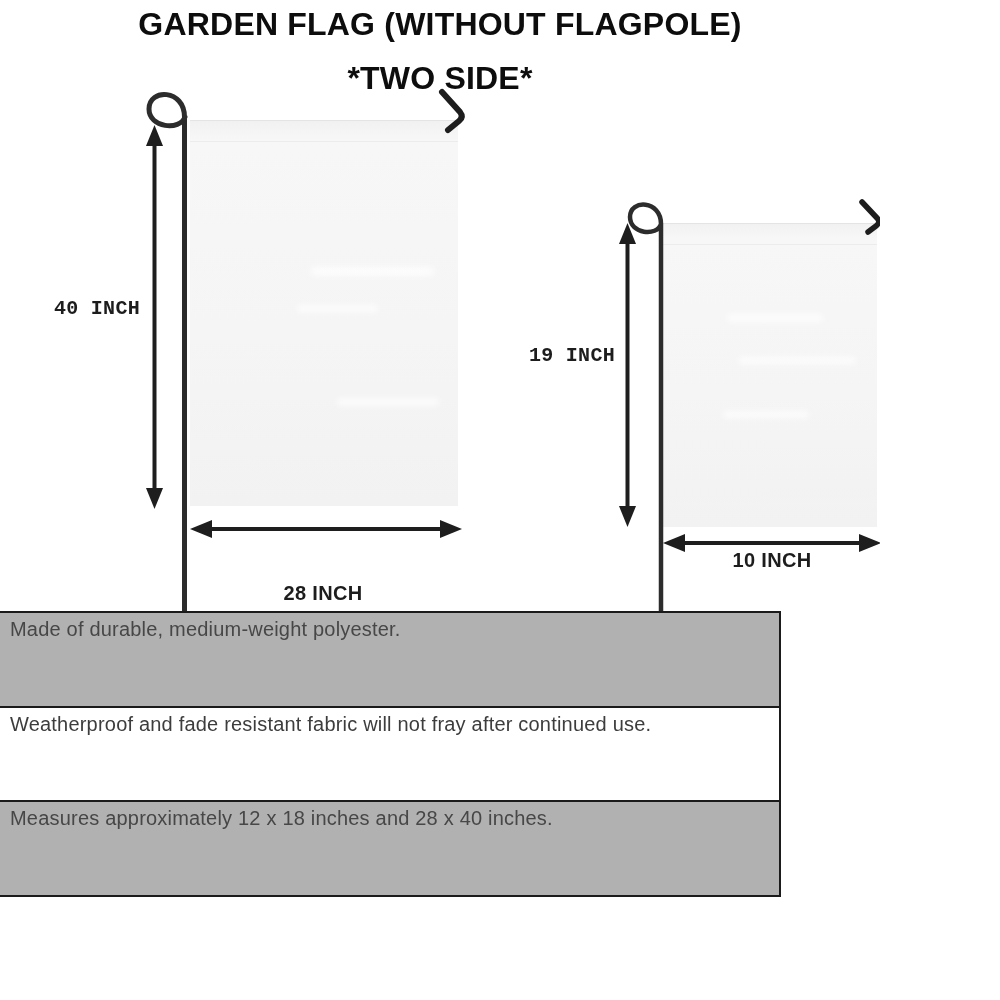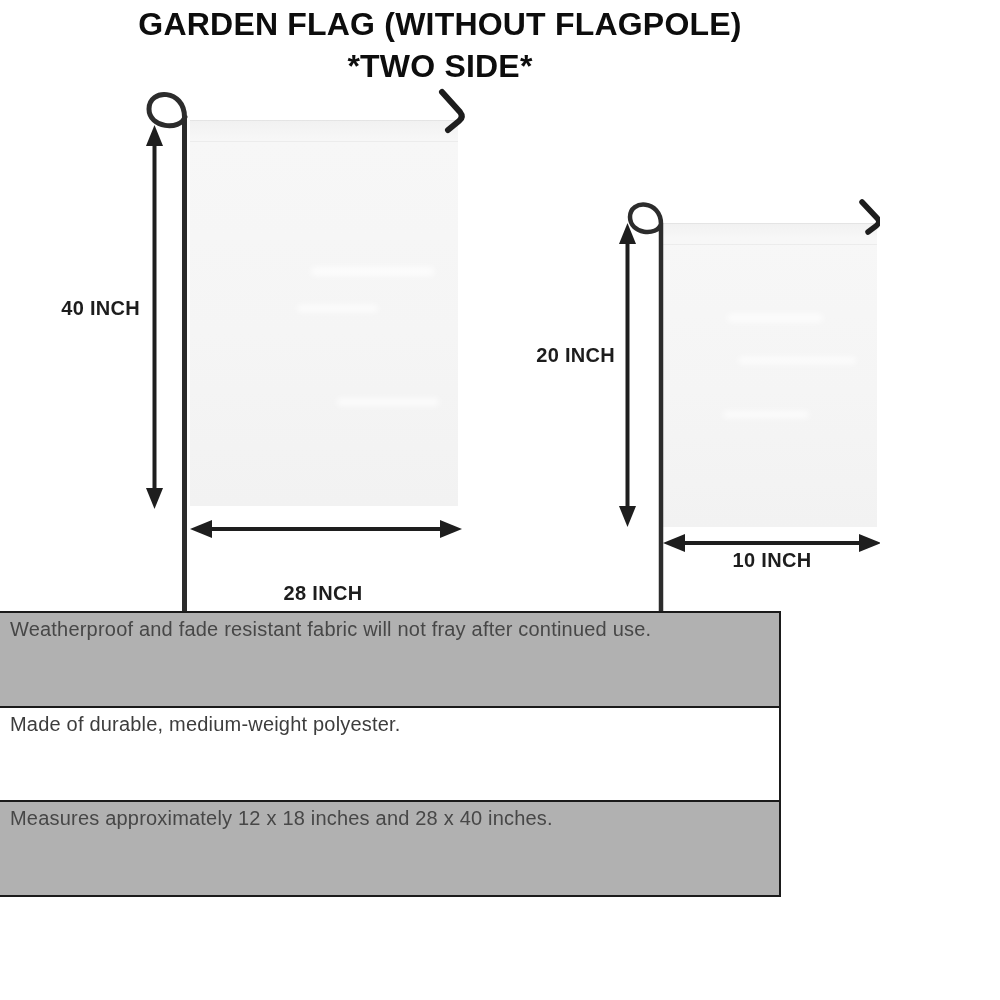--- a/index.html
+++ b/index.html
@@ -6,41 +6,41 @@
   .stage{
     position:relative;width:880px;height:1000px;background:#ffffff;overflow:hidden;
     font-family:"Liberation Sans","DejaVu Sans",sans-serif;
   }
   
   .title-block{position:absolute;top:6px;left:0;width:100%;text-align:center;}
   .title-line1{
     font-size:32px;font-weight:800;letter-spacing:0.2px;color:#0d0d0d;line-height:37px;margin:0;
   }
   .title-line2{
-    font-size:32px;font-weight:800;letter-spacing:0.2px;color:#0d0d0d;line-height:36px;margin:5px;
+    font-size:32px;font-weight:800;letter-spacing:0.2px;color:#0d0d0d;line-height:36px;margin:17px;
   }
   
   .flag-canvas{
     position:absolute;
     background:linear-gradient(180deg,#f1f1f1 0%,#f7f7f7 5%,#f5f5f5 55%,#f2f2f2 100%);
     box-shadow:inset 0 1px 0 rgba(0,0,0,0.05);
   }
   .flag-canvas .seam{
     position:absolute;left:0;top:21px;width:100%;height:1px;
     background:rgba(0,0,0,0.045);
   }
   .flag-canvas .shine{
     position:absolute;background:rgba(255,255,255,0.75);filter:blur(3px);border-radius:4px;
   }
   
   .dim-label{
     position:absolute;font-size:20px;font-weight:bold;color:#1d1d1d;letter-spacing:0.3px;
     white-space:nowrap;
   }
-  .dim-label.right-align{text-align:right;}
+  .dim-label.right-align{text-align:right;font-family:Liberation Mono, monospace;}
   .dim-label.center-align{text-align:center;}
   
   .shape{position:absolute;}
   
   .features-table{
     position:absolute;left:-2px;top:611px;width:783px;height:286px;
     border:2px solid var(--border,#1b1b1b);
     display:flex;flex-direction:column;box-sizing:border-box;
     background:#fff;
   }
@@ -110,35 +110,35 @@
 
     <svg class="shape" style="left:856px;top:197px;" width="36" height="45" viewBox="0 0 36 45">
       <path d="M 6 5 L 21 21 Q 25 25 20 29 L 12 35" fill="none" stroke="#1d1d1d" stroke-width="5.5" stroke-linecap="round" stroke-linejoin="round"></path>
     </svg>
 
     <svg class="shape" style="left:614px;top:220px;" width="28" height="310" viewBox="0 0 28 310">
       <line x1="13.5" y1="18" x2="13.5" y2="292" stroke="#1e1e1e" stroke-width="4"></line>
       <polygon points="13.5,3 5,24 22,24" fill="#1e1e1e"></polygon>
       <polygon points="13.5,307 5,286 22,286" fill="#1e1e1e"></polygon>
     </svg>
-    <div class="dim-label right-align" style="left:520px;top:344px;width:95px;">20 INCH</div>
+    <div class="dim-label right-align" style="left:520px;top:344px;width:95px;">19 INCH</div>
 
     <svg class="shape" style="left:659px;top:529px;" width="226" height="28" viewBox="0 0 226 28">
       <line x1="20" y1="14" x2="206" y2="14" stroke="#1e1e1e" stroke-width="4"></line>
       <polygon points="4,14 26,5 26,23" fill="#1e1e1e"></polygon>
       <polygon points="222,14 200,5 200,23" fill="#1e1e1e"></polygon>
     </svg>
     <div class="dim-label center-align" style="left:682px;top:549px;width:180px;">10 INCH</div>
   </div>
 
   <div class="features-table">
     <div class="feature-row">
-      <span>Weatherproof and fade resistant fabric will not fray after continued use.</span>
+      <span>Made of durable, medium-weight polyester.</span>
     </div>
     <div class="feature-row">
-      <span>Made of durable, medium-weight polyester.</span>
+      <span>Weatherproof and fade resistant fabric will not fray after continued use.</span>
     </div>
     <div class="feature-row">
       <span>Measures approximately 12 x 18 inches and 28 x 40 inches.</span>
     </div>
   </div>
 
 </div>
 
 </body></html>

